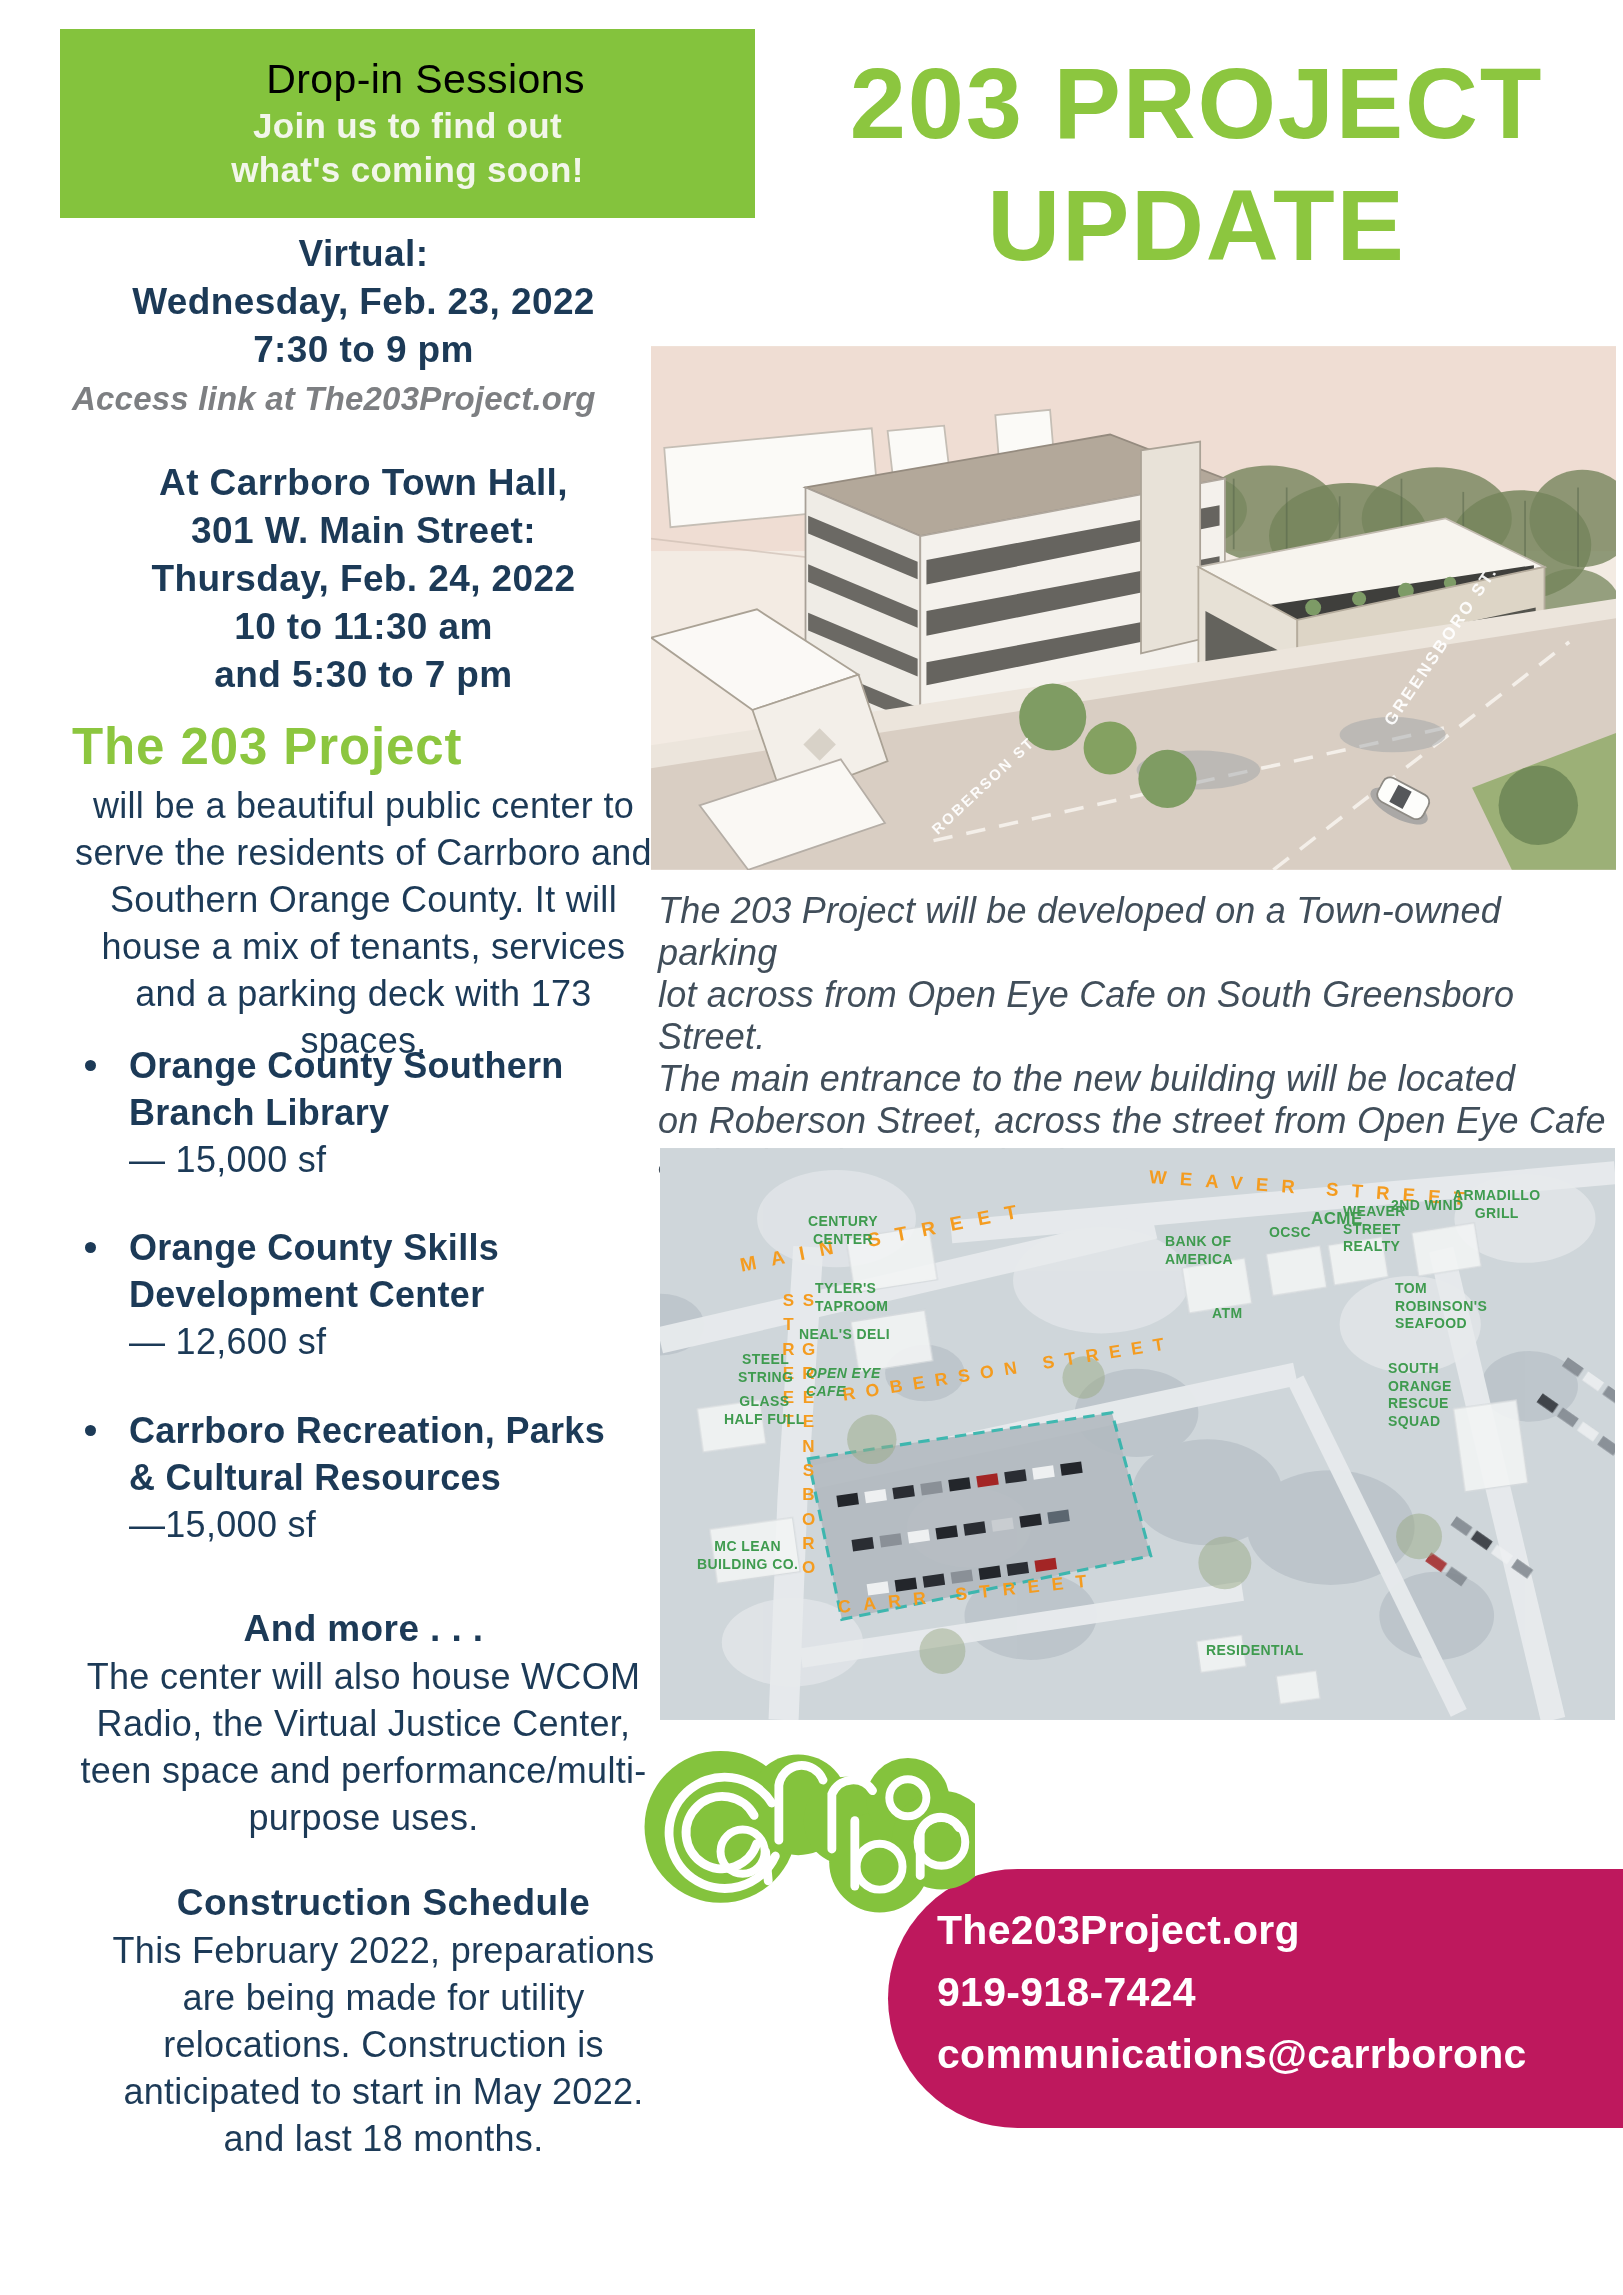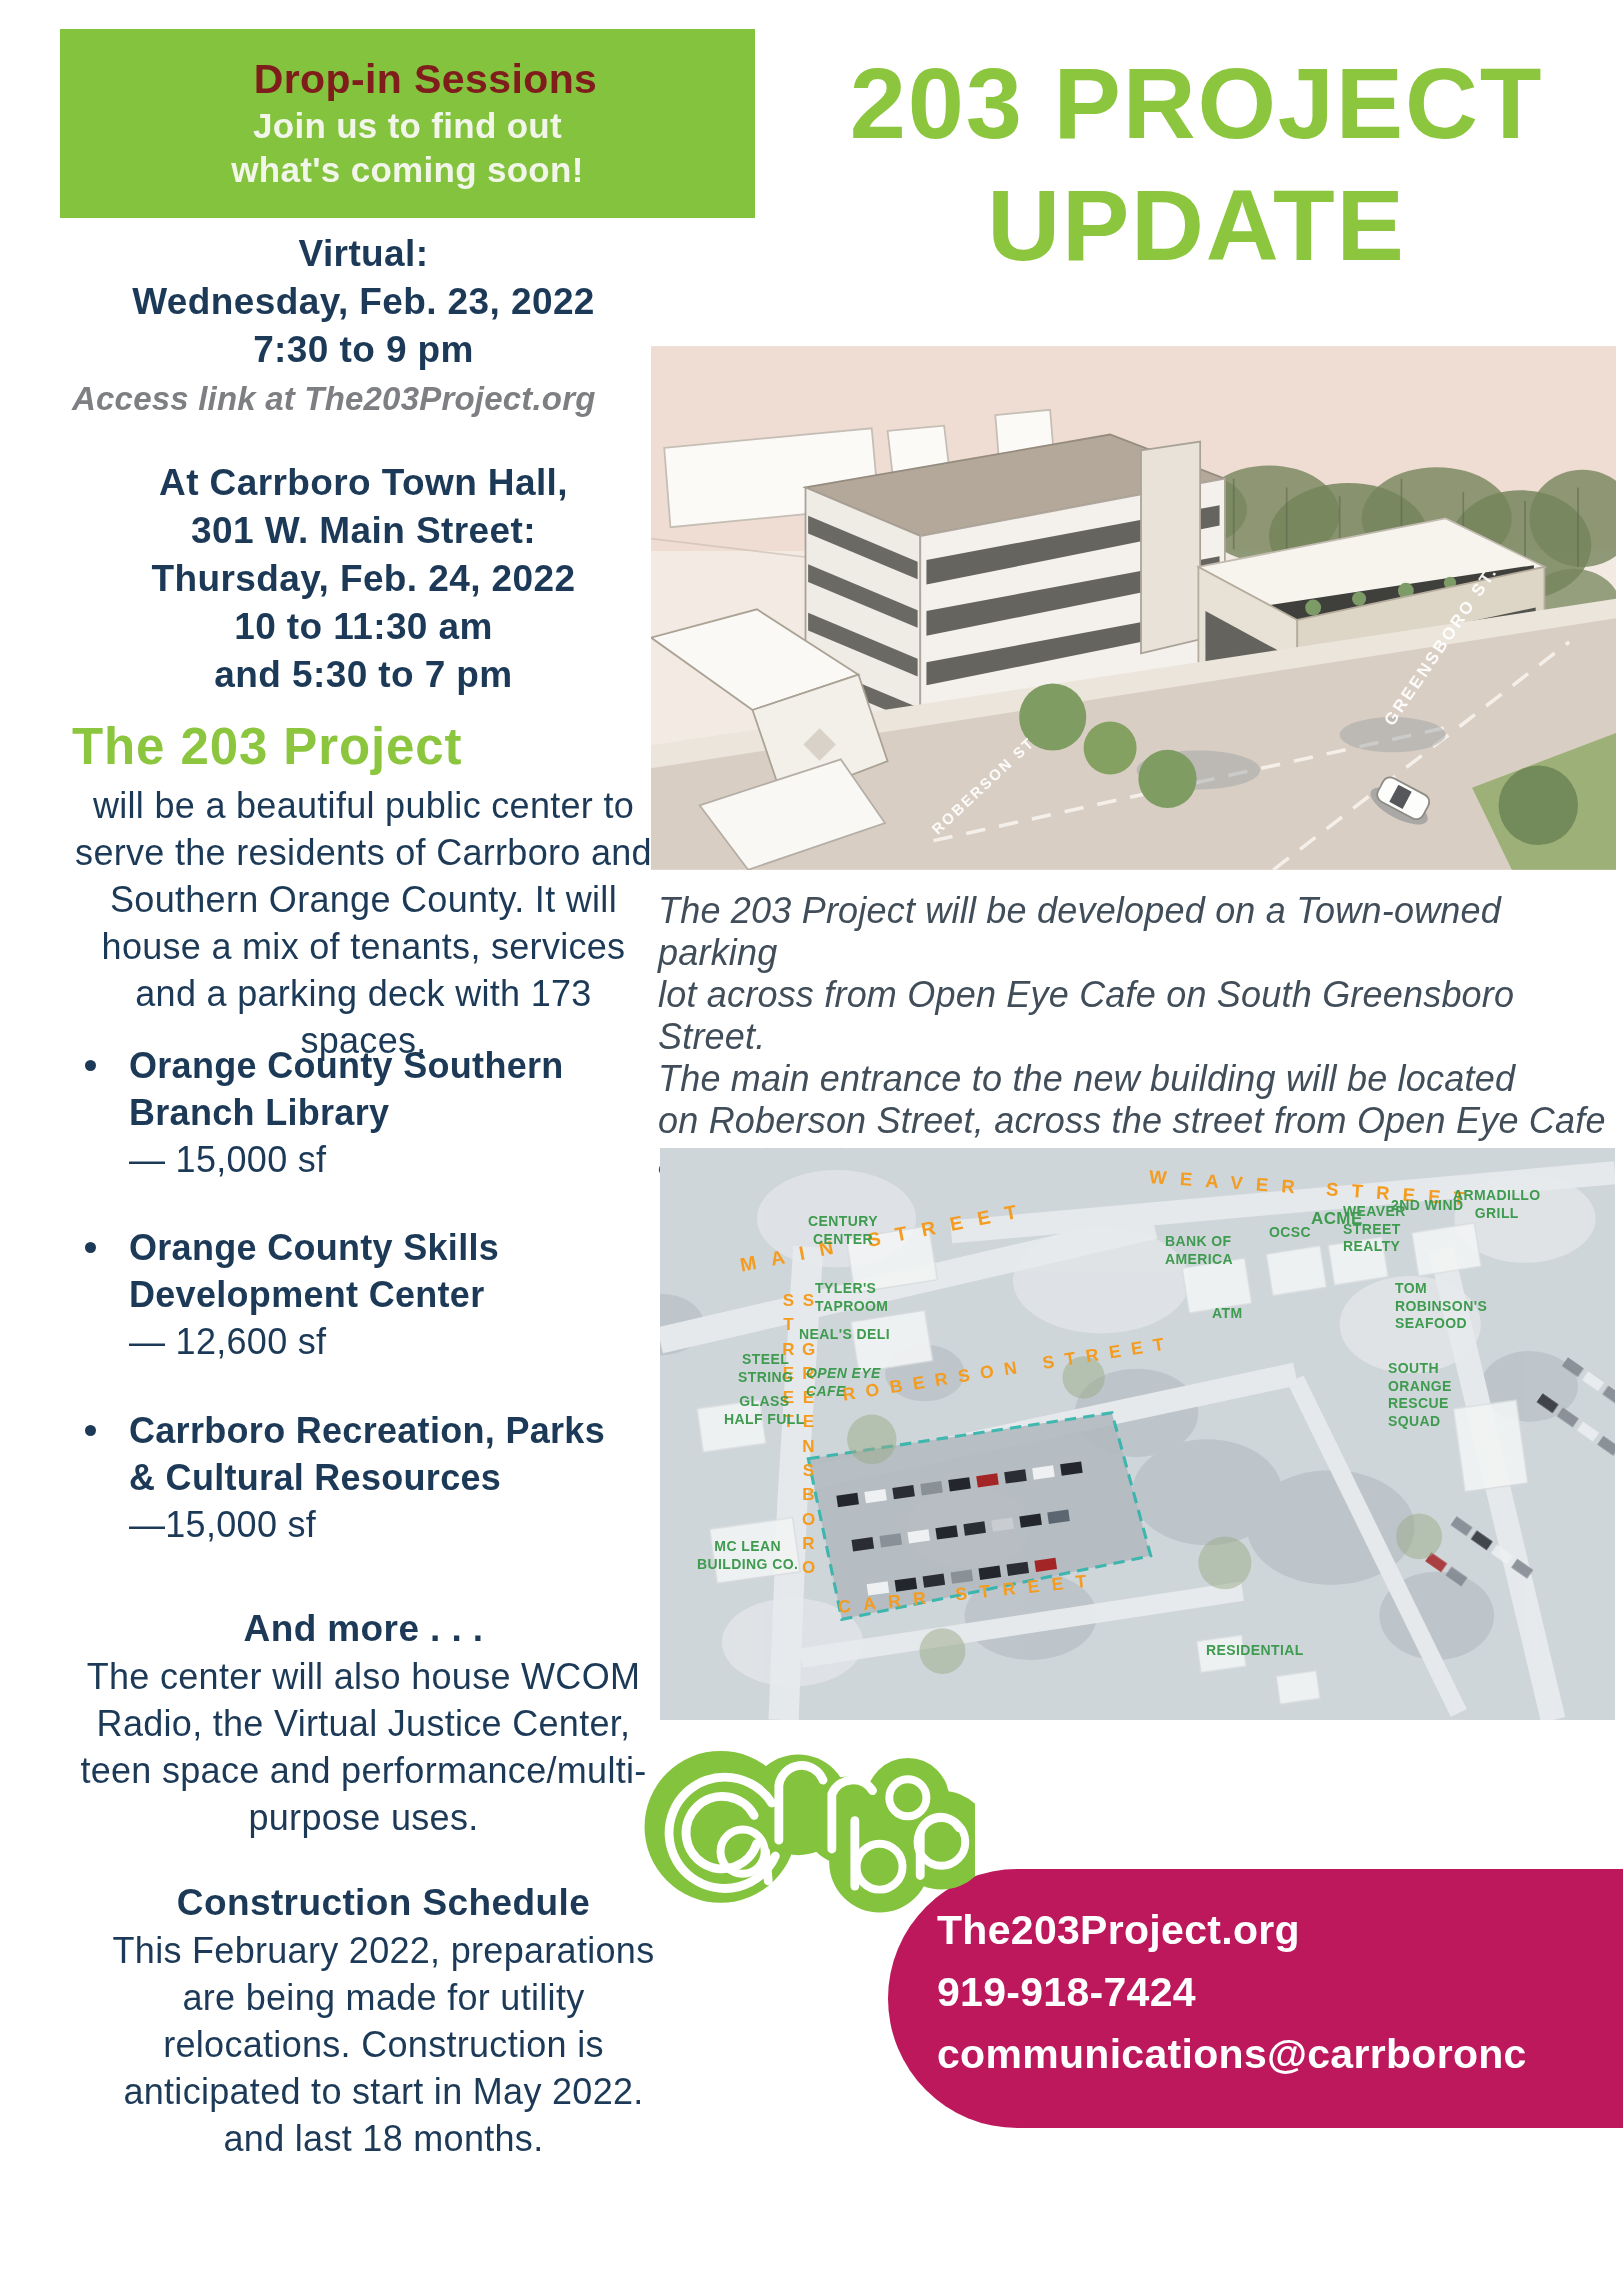--- a/index.html
+++ b/index.html
@@ -3,21 +3,21 @@
 <meta charset="utf-8">
 <style>
   html,body{margin:0;padding:0;background:#e8e8e8;}
   .page{position:relative;width:1624px;height:2295px;background:#ffffff;overflow:hidden;
         font-family:"Liberation Sans",sans-serif;color:#1c3a57;}
   .pre{white-space:pre-line;}
 
   
   .banner{position:absolute;left:60px;top:29px;width:695px;height:189px;background:#84c33d;
           display:flex;flex-direction:column;align-items:center;justify-content:center;text-align:center;}
-  .banner-l1{color:#7f1d1d;font-weight:700;font-size:41px;line-height:49px;letter-spacing:0.4px;margin-left:36px;}
+  .banner-l1{color:#000000;font-weight:400;font-size:41px;line-height:49px;letter-spacing:0.4px;margin-left:36px;}
   .banner-l2{color:#f2f6ea;font-weight:700;font-size:35px;line-height:44px;letter-spacing:0.3px;}
 
   
   .title{position:absolute;left:777px;top:42px;width:839px;text-align:center;color:#8cc63f;
          font-weight:700;font-size:101px;line-height:122px;letter-spacing:1.8px;}
 
   
   .lcol{position:absolute;left:72px;width:583px;text-align:center;}
   .h{font-weight:700;font-size:37px;line-height:48px;letter-spacing:0.4px;color:#1c3a57;}
   .access{position:absolute;left:72px;top:380px;font-style:italic;font-weight:700;

